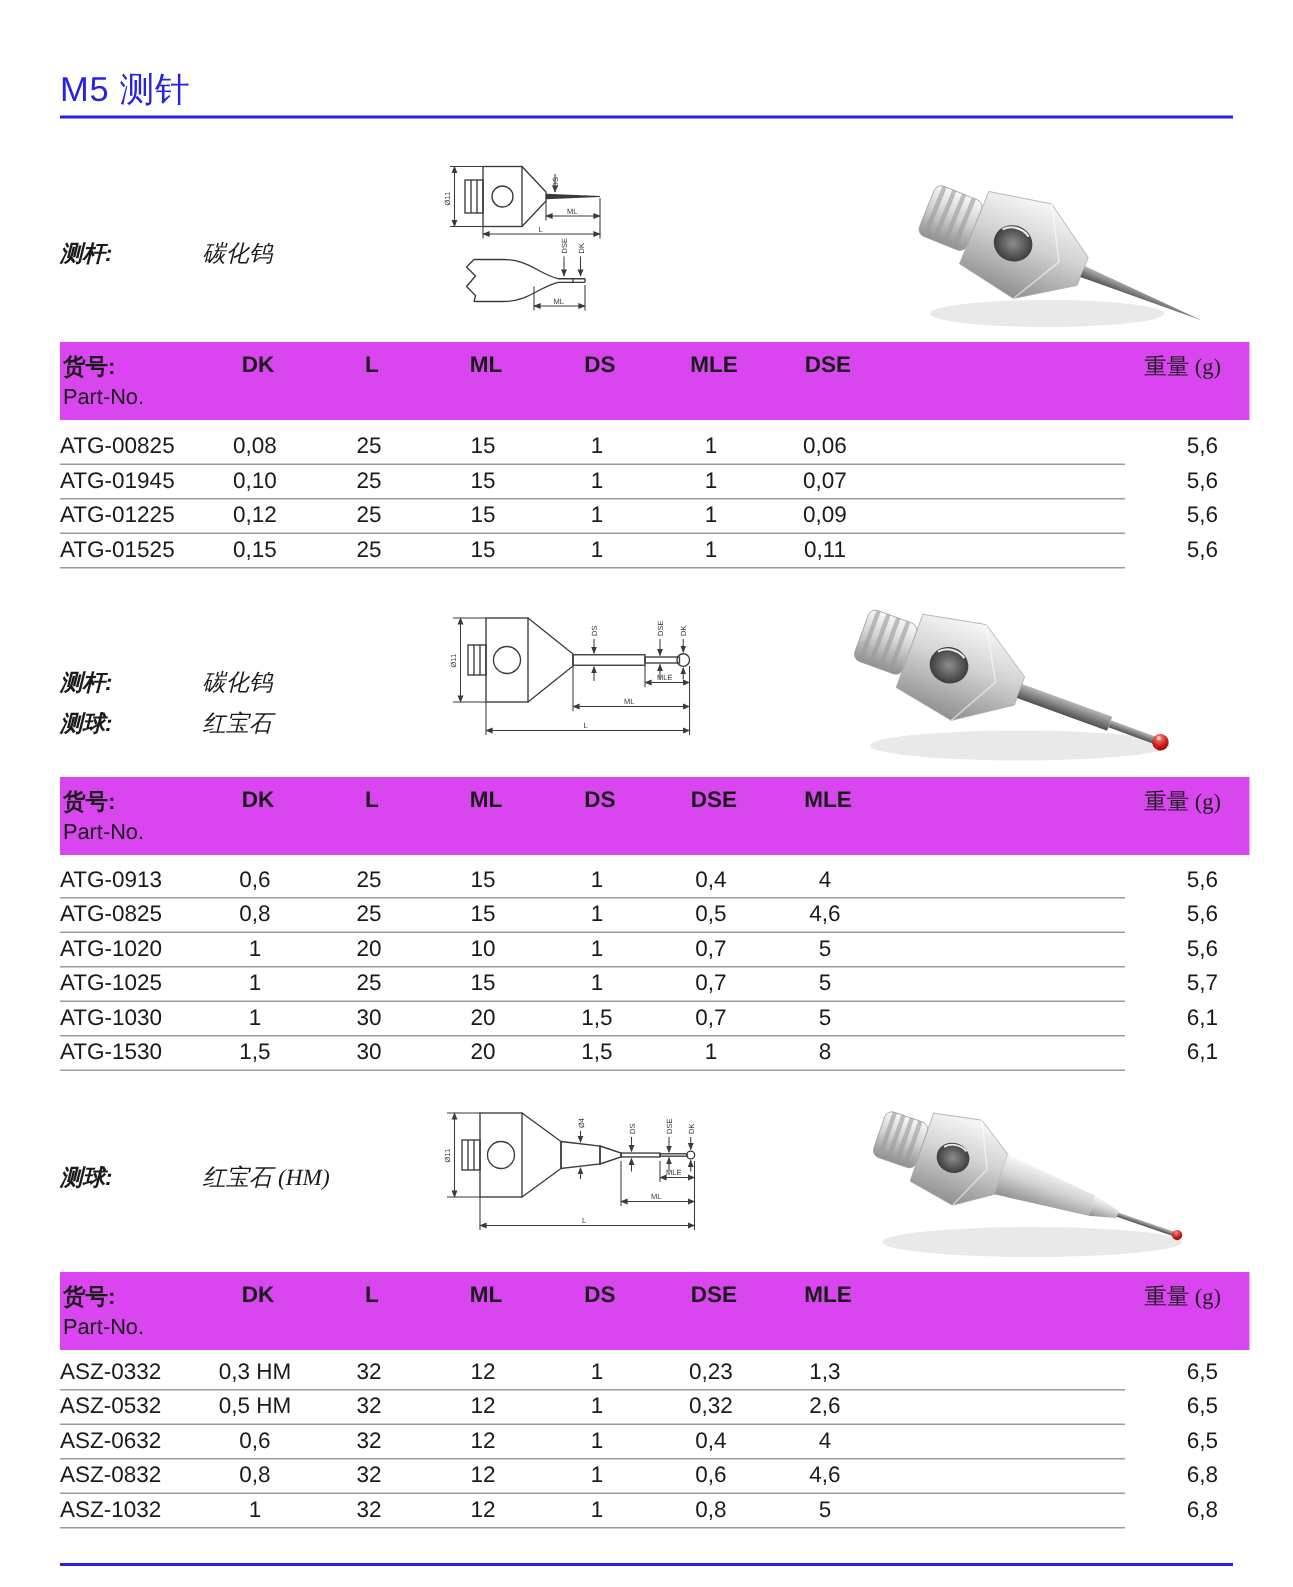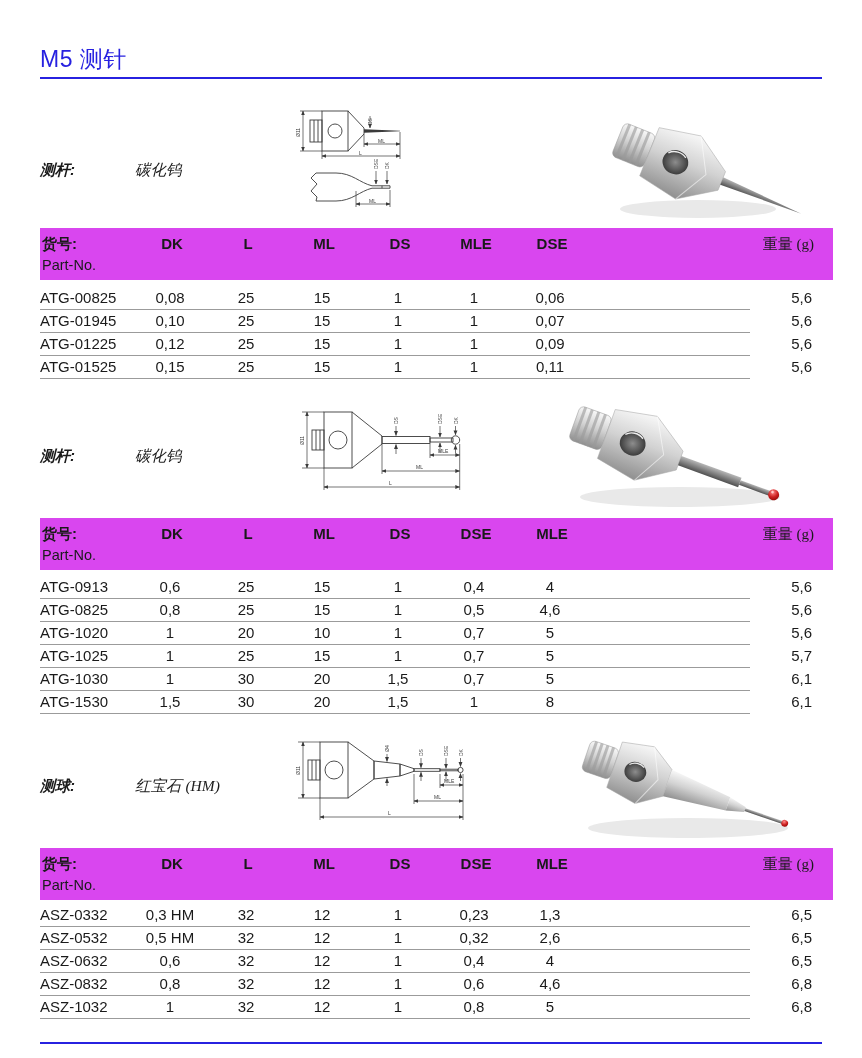--- a/index.html
+++ b/index.html
@@ -188,20 +188,21 @@
         <div class="cell c-num">15</div>
         <div class="cell c-num">1</div>
         <div class="cell c-num">1</div>
         <div class="cell c-num">0,11</div>
         <div class="cell c-weight">5,6</div>
       </div>
     </div>
 
   <div class="materials m2">
     <div class="mat-line"><span class="mat-label">测杆:</span><span class="mat-value">碳化钨</span></div>
+    <div class="mat-line"><span class="mat-label">测球:</span><span class="mat-value">红宝石</span></div>
   </div>
 
   <svg class="diagram d2" width="200" height="112" viewBox="0 0 200 112">
     <defs>
       <marker id="ar2" viewBox="0 0 10 10" refX="9" refY="5" markerWidth="7" markerHeight="7" orient="auto-start-reverse">
           <path d="M0,1 L10,5 L0,9 z" fill="#3a3a3a"></path>
         </marker>
     </defs>
     <line class="dim-line" x1="32" y1="12" x2="10" y2="12"></line>
       <line class="dim-line" x1="32" y1="68" x2="10" y2="68"></line>

